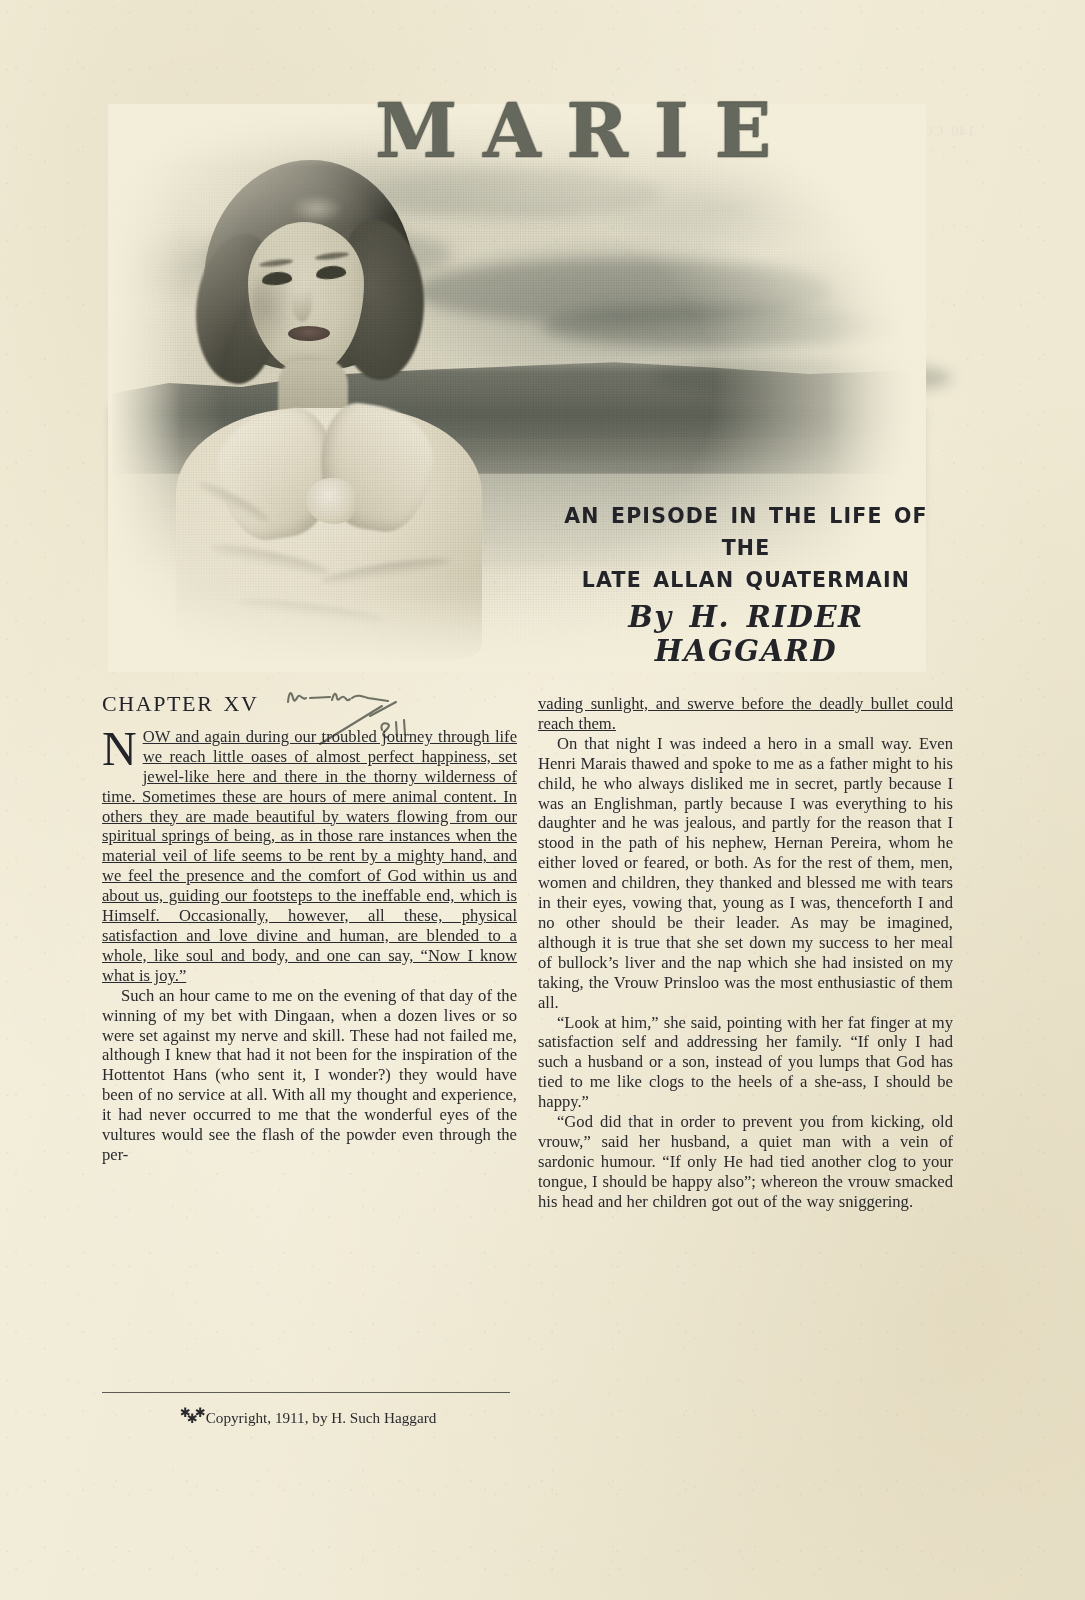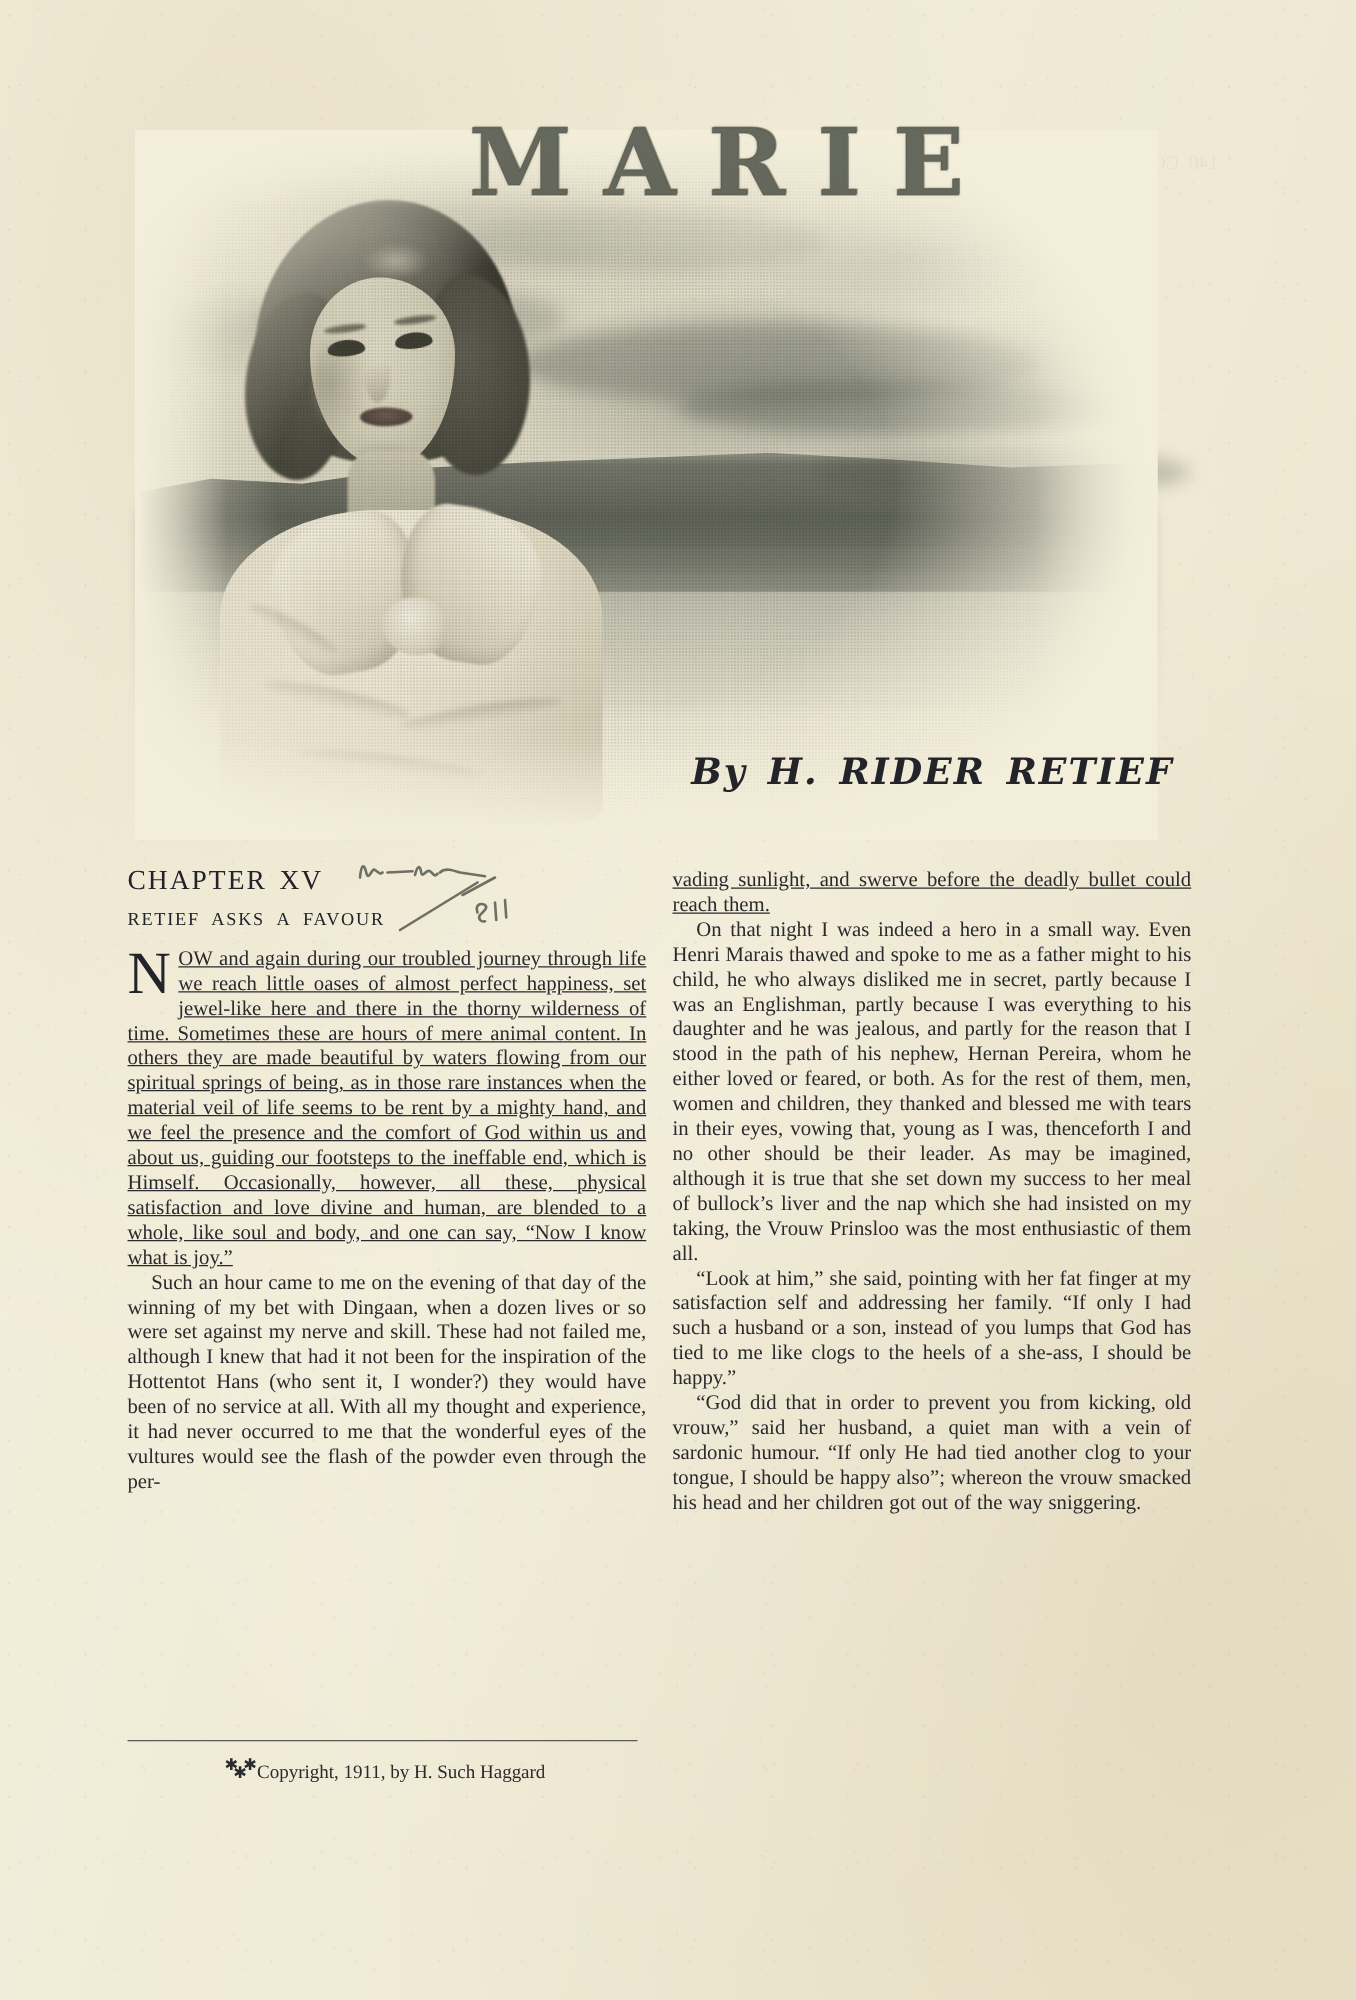--- a/index.html
+++ b/index.html
@@ -449,26 +449,29 @@
         <path d="M86 48 L112 34"></path>
         <path d="M98 62 C96 56, 100 54, 104 56 C107 58, 102 62, 100 64 C98 67, 101 70, 104 69"></path>
         <path d="M112 54 L113 68"></path>
         <path d="M120 52 L121 66"></path>
       </g>
     </svg>
   </div>
 
   <div class="marie-title">MARIE</div>
 
-
-  <div class="byline">By H. RIDER RETIEF</div>
+  <div class="subtitle">
+    <div>AN EPISODE IN THE LIFE OF THE</div>
+    <div>LATE ALLAN QUATERMAIN</div>
+  </div>
+
+  <div class="byline">By H. RIDER HAGGARD</div>
 
   <div class="col col-1">
     <div class="chapter-no">CHAPTER XV</div>
-    <div class="chapter-title">RETIEF ASKS A FAVOUR</div>
     <p class="first"><span class="dropcap">N</span><span>OW and again during our troubled journey through life we reach little oases of almost perfect happiness, set jewel-like here and there in the thorny wilderness of time. Sometimes these are hours of mere animal content. In others they are made beautiful by waters flowing from our spiritual springs of being, as in those rare instances when the material veil of life seems to be rent by a mighty hand, and we feel the presence and the comfort of God within us and about us, guiding our footsteps to the ineffable end, which is Himself. Occasionally, however, all these, physical satisfaction and love divine and human, are blended to a whole, like soul and body, and one can say, “Now I know what is joy.”</span></p>
     <p>Such an hour came to me on the evening of that day of the winning of my bet with Dingaan, when a dozen lives or so were set against my nerve and skill. These had not failed me, although I knew that had it not been for the inspiration of the Hottentot Hans (who sent it, I wonder?) they would have been of no service at all. With all my thought and experience, it had never occurred to me that the wonderful eyes of the vultures would see the flash of the powder even through the per-</p>
   </div>
 
   <div class="footrule"></div>
   <div class="footnote">
     <span class="asterism">
       <i class="a1">✱</i><i class="a2">✱</i><i class="a3">✱</i>
     </span><span>Copyright, 1911, by H. Such Haggard</span>
   </div>

